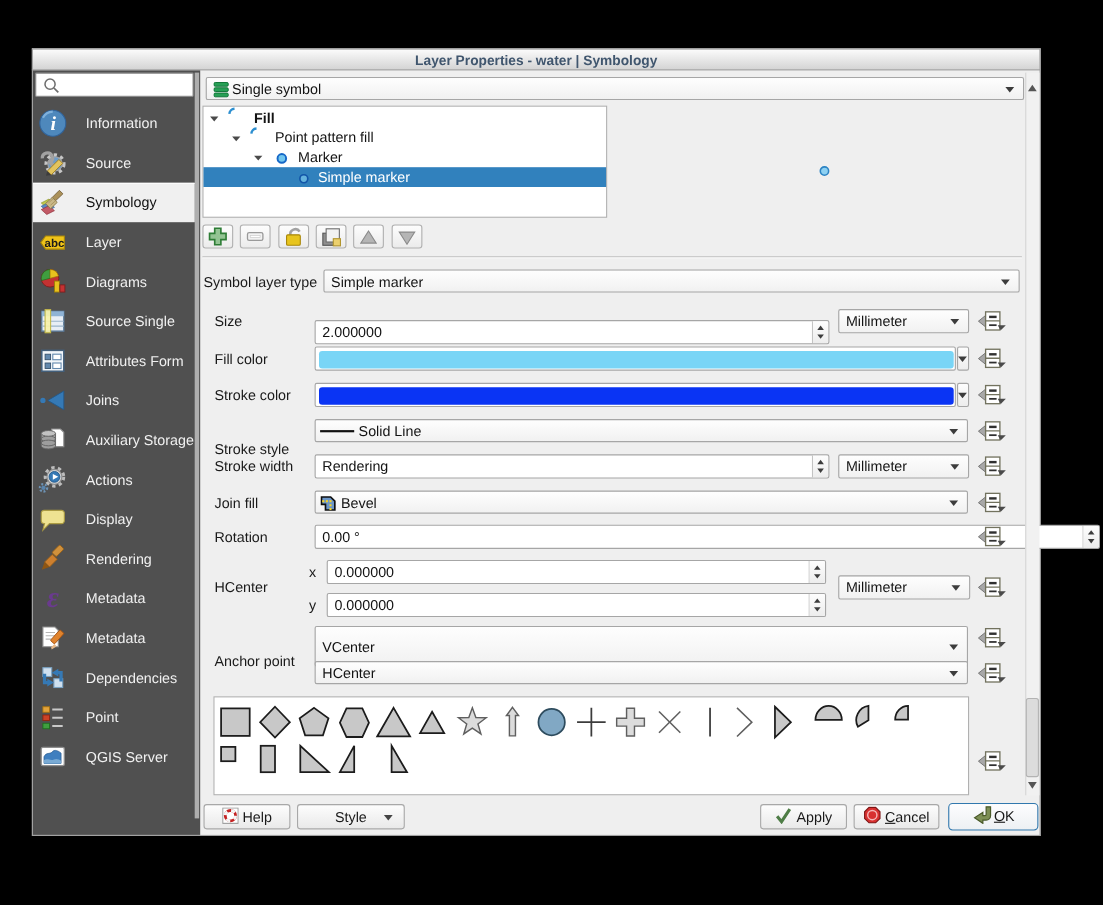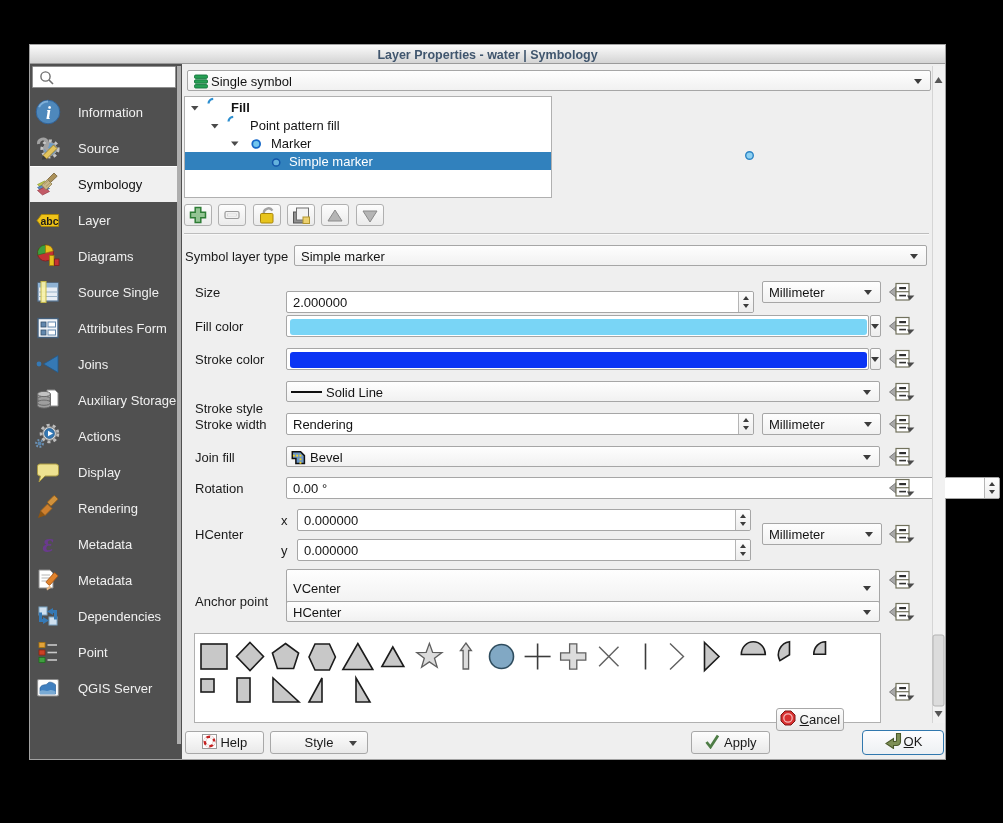--- a/index.html
+++ b/index.html
@@ -461,19 +461,19 @@
 
 <div class="pbtn" style="left:185px;top:731px;width:79px"><svg width="15" height="15" style="vertical-align:-3px">
       <rect x="0.5" y="0.5" width="14" height="14" fill="#fff" stroke="#9a9a9a"></rect>
       <circle cx="7.5" cy="7.5" r="4.7" fill="#fff" stroke="#c42222" stroke-width="2.6"></circle>
       <circle cx="7.5" cy="7.5" r="4.7" fill="none" stroke="#f5f5f5" stroke-width="2.6" stroke-dasharray="3.7 3.7" stroke-dashoffset="0"></circle>
     </svg> <span style="line-height:21px">Help</span></div>
 <div class="pbtn" style="left:270px;top:731px;width:98px"><span style="line-height:21px">Style</span><span class="carr" style="right:10px;border-top-color:#444"></span></div>
 <div class="pbtn" style="left:691px;top:731px;width:79px"><svg width="16" height="15" style="vertical-align:-3px">
       <path d="M2.5,8 L6.5,13 L14,1.5" stroke="#4e7d46" stroke-width="2.8" fill="none"></path>
     </svg> <span style="line-height:21px">Apply</span></div>
-<div class="pbtn" style="left:776px;top:708px;width:68px"><svg width="16" height="16" style="vertical-align:-3.5px">
+<div class="pbtn" style="left:776px;top:731px;width:78px"><svg width="16" height="16" style="vertical-align:-3.5px">
       <polygon points="5,1 11,1 15,5 15,11 11,15 5,15 1,11 1,5" fill="#d83030" stroke="#7d1515" stroke-width="1"></polygon>
       <circle cx="8" cy="8" r="4.2" fill="none" stroke="#f5b5b5" stroke-width="1.3"></circle>
     </svg> <span style="line-height:21px"><u>C</u>ancel</span></div>
 <div class="pbtn" style="left:862px;top:730px;width:82px;height:25px;border:1.5px solid #3178ae;border-radius:4px;background:linear-gradient(#fdfdfe,#edf0f3)"><svg width="20" height="17" style="vertical-align:-4px">
       <path d="M12.5,1.5 h4 v8 a4,4 0 0 1 -4,4 h-3 v3 L2,11.5 l7.5,-5 v3 h2 a1,1 0 0 0 1,-1 z" fill="#7d8f55" stroke="#4a5a2a" stroke-width="1.1"></path>
     </svg><span style="line-height:22px"><u>O</u>K</span></div>
 
 </body></html>

